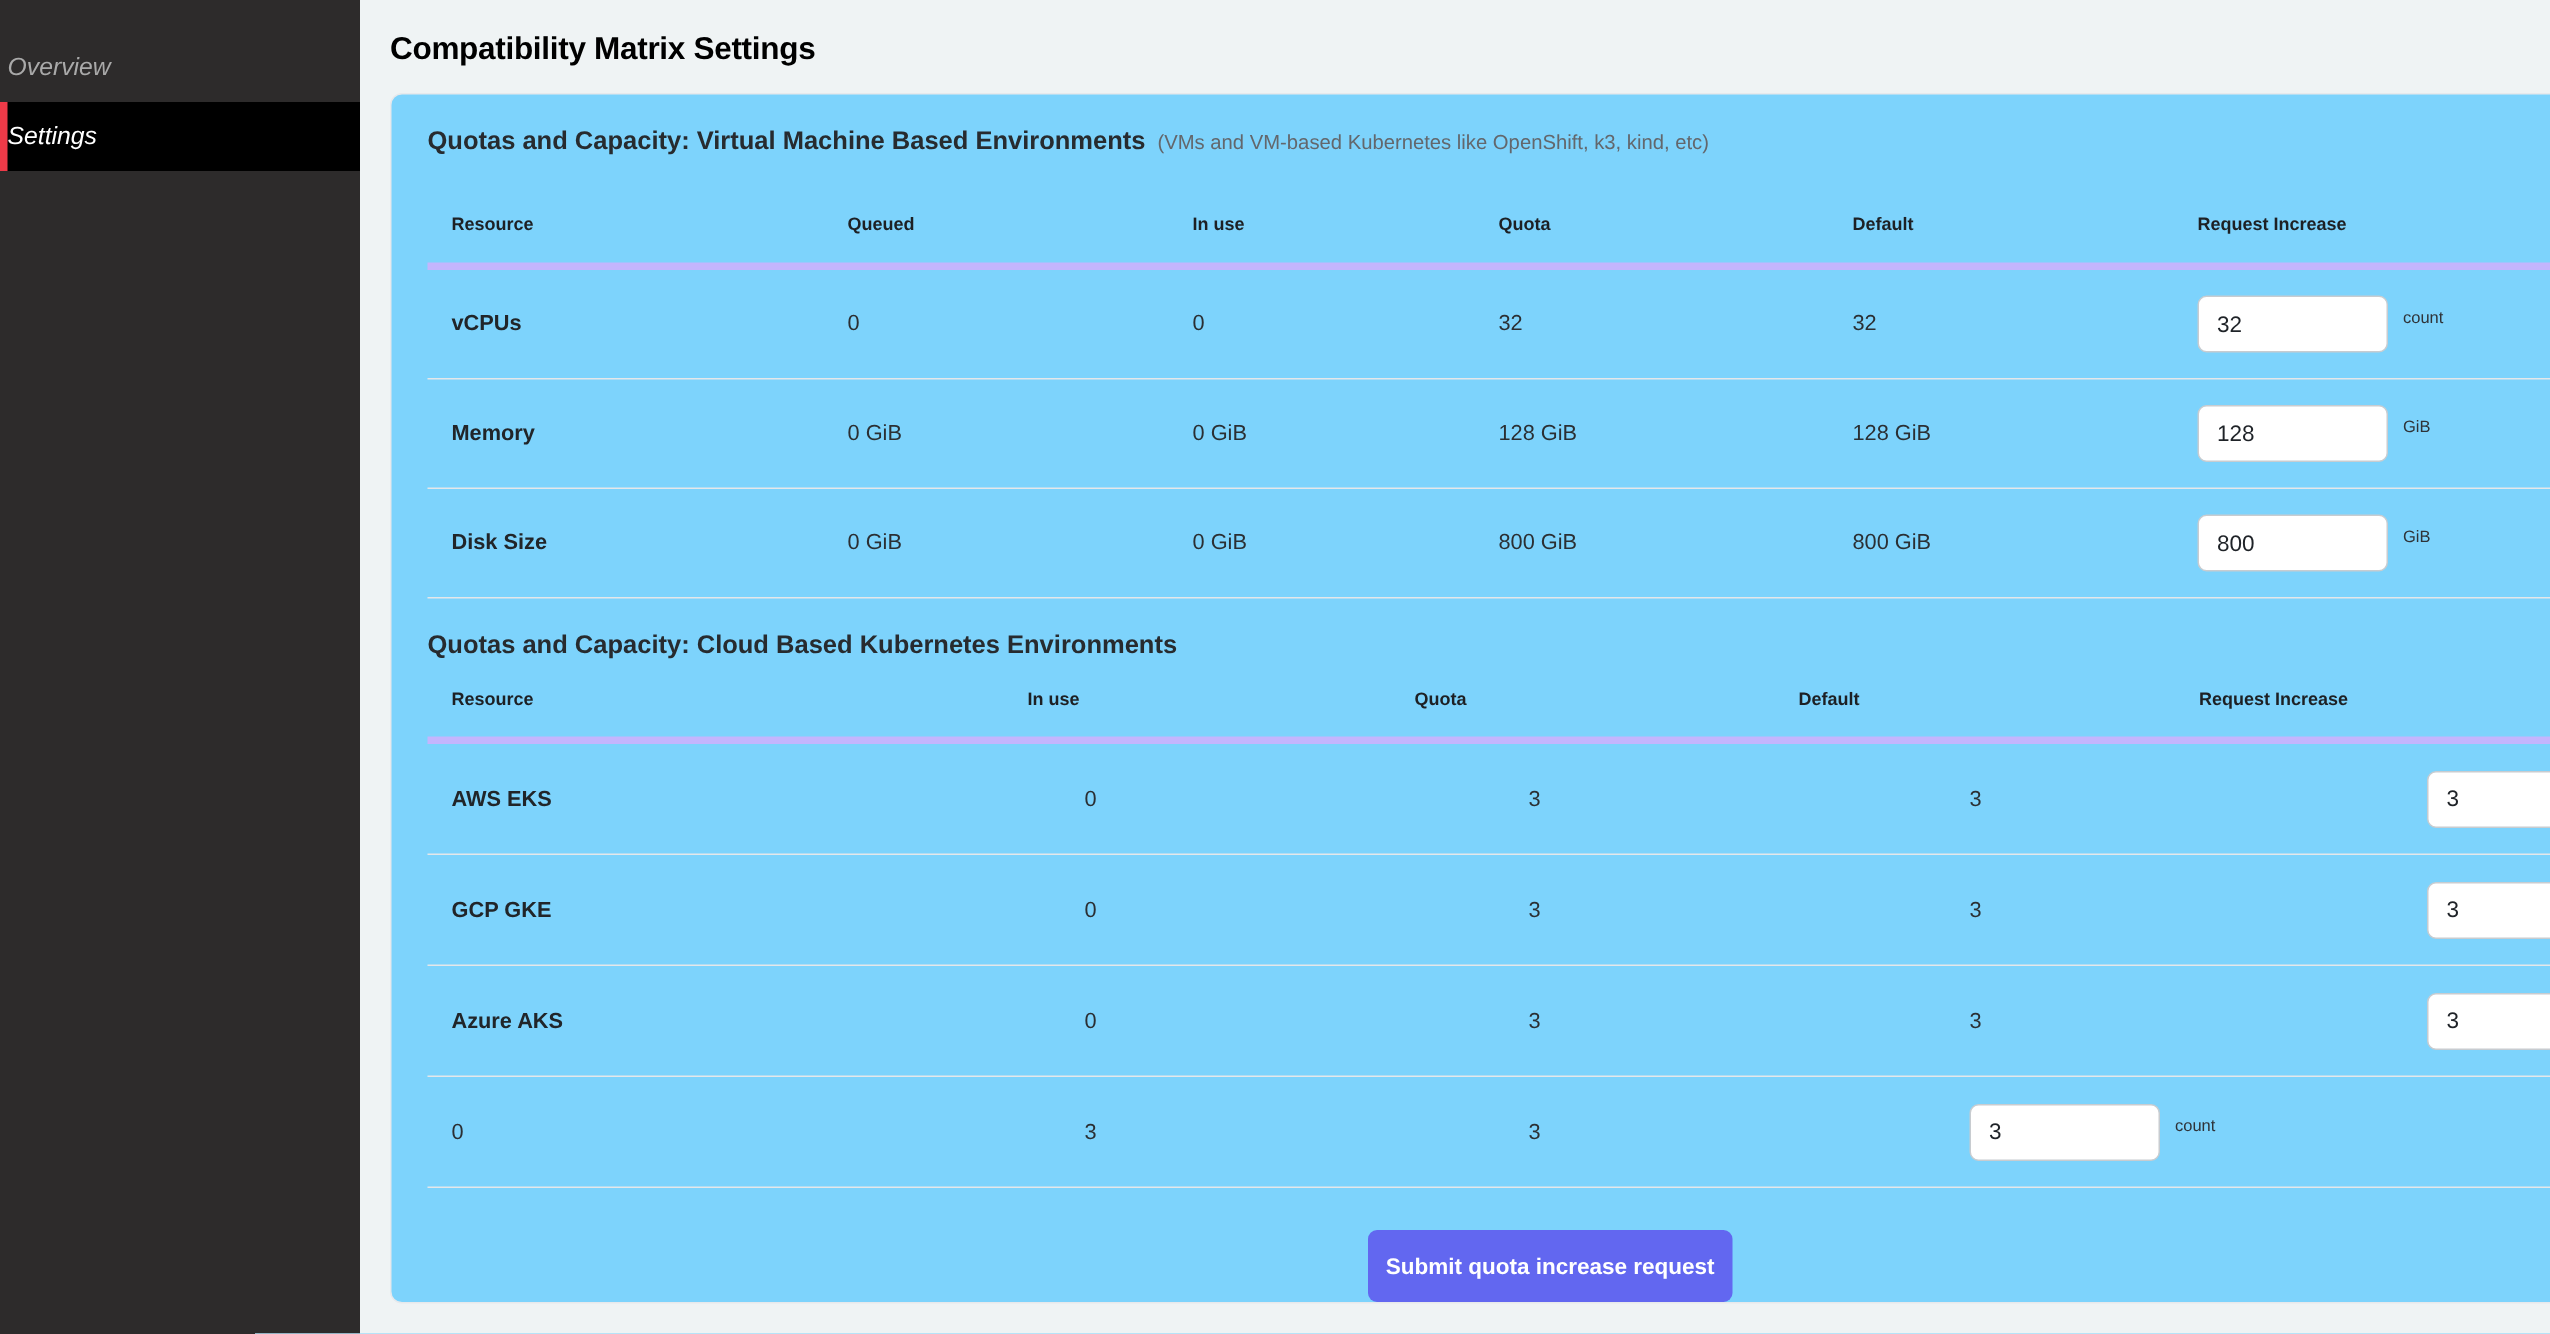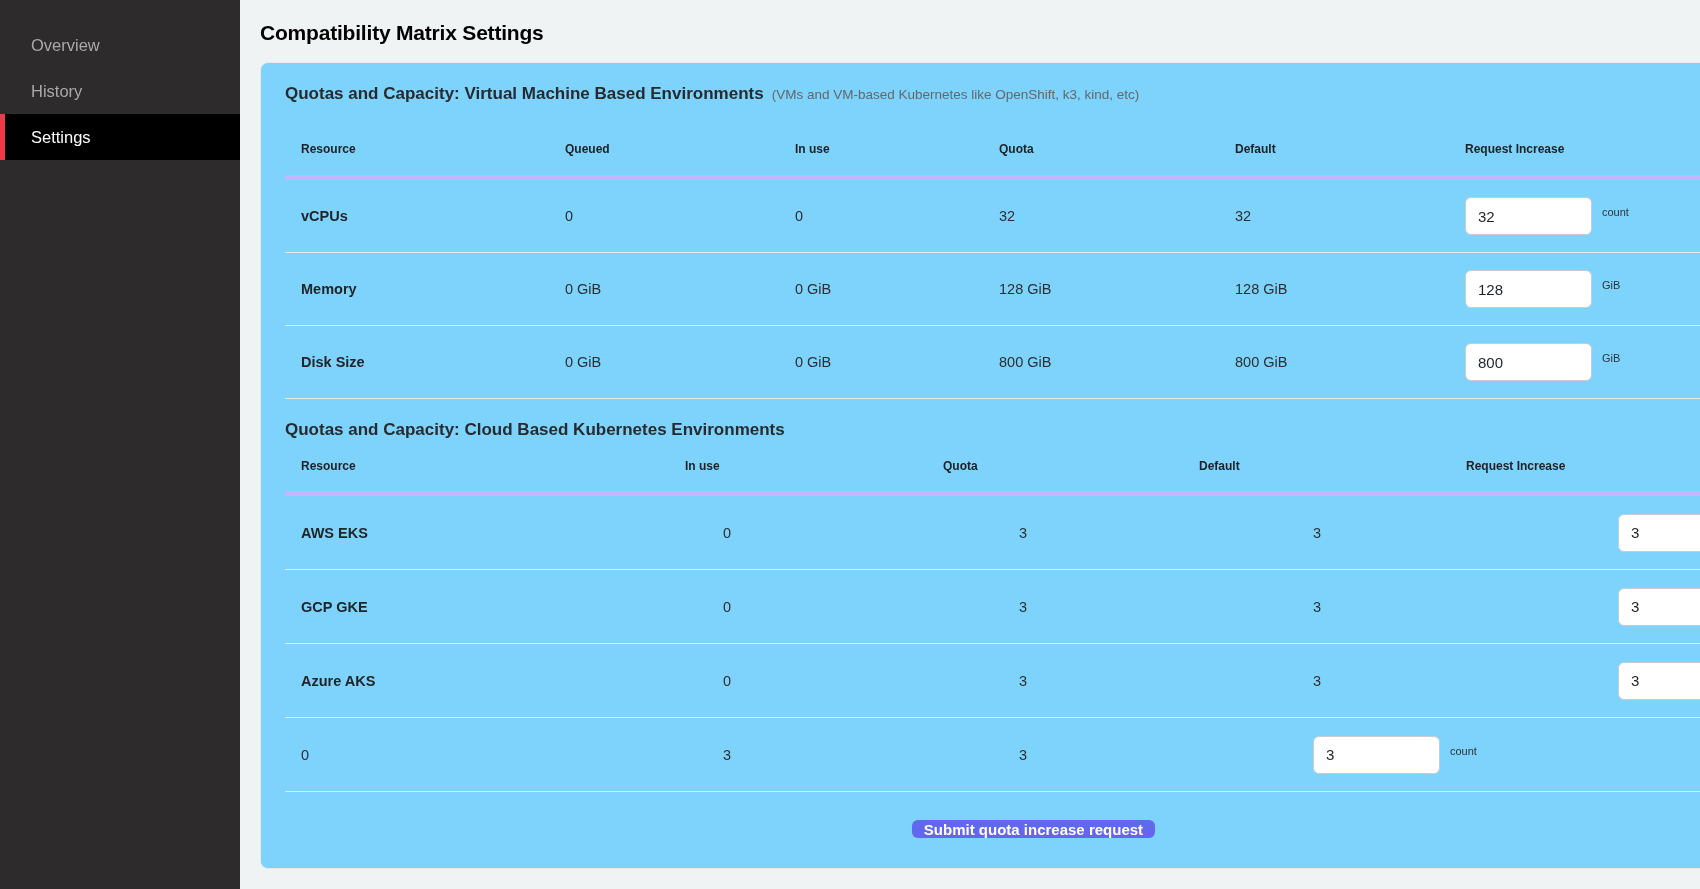--- a/index.html
+++ b/index.html
@@ -16,25 +16,25 @@
     width: 240px;
     min-width: 240px;
     background: #2d2b2b;
     padding-top: 22px;
     height: 100%;
   }
   .nav-item {
     height: 46px;
     display: flex;
     align-items: center;
-    padding-left: 26px;
     border-left: 5px solid transparent;
     color: #a9a9a9;
     font-size: 16.5px;
     cursor: pointer;
+    font-style: italic;
   }
   .nav-item.active {
     background: #000000;
     color: #ffffff;
     border-left-color: #ee3a48;
   }
 
   
   .main {
     flex: 1;
@@ -124,40 +124,39 @@
     transform: translateY(-4px);
   }
 
   
   .footer-row {
     display: flex;
     justify-content: center;
     margin-top: 28px;
   }
   .submit-btn {
-    height: 18px;
+    height: 48px;
     padding: 0 12px;
     background: #6267f0;
     color: #ffffff;
     border: none;
     border-radius: 6px;
     font-family: "Liberation Sans", sans-serif;
     font-size: 15px;
     font-weight: bold;
     cursor: pointer;
     display: flex;
     align-items: center;
   }
 </style>
 </head>
 <body>
 
 <nav class="sidebar" id="sidebar">
     <div class="nav-item">Overview</div>
-    <div class="nav-item">History</div>
     <div class="nav-item active">Settings</div>
   </nav>
 
 <main class="main">
   <h1 class="page-title">Compatibility Matrix Settings</h1>
 
   <div class="card">
     <section class="section-1">
       <div class="section-title-row">
         <span class="section-title">Quotas and Capacity: Virtual Machine Based Environments</span><span class="section-subtitle">(VMs and VM-based Kubernetes like OpenShift, k3, kind, etc)</span>

